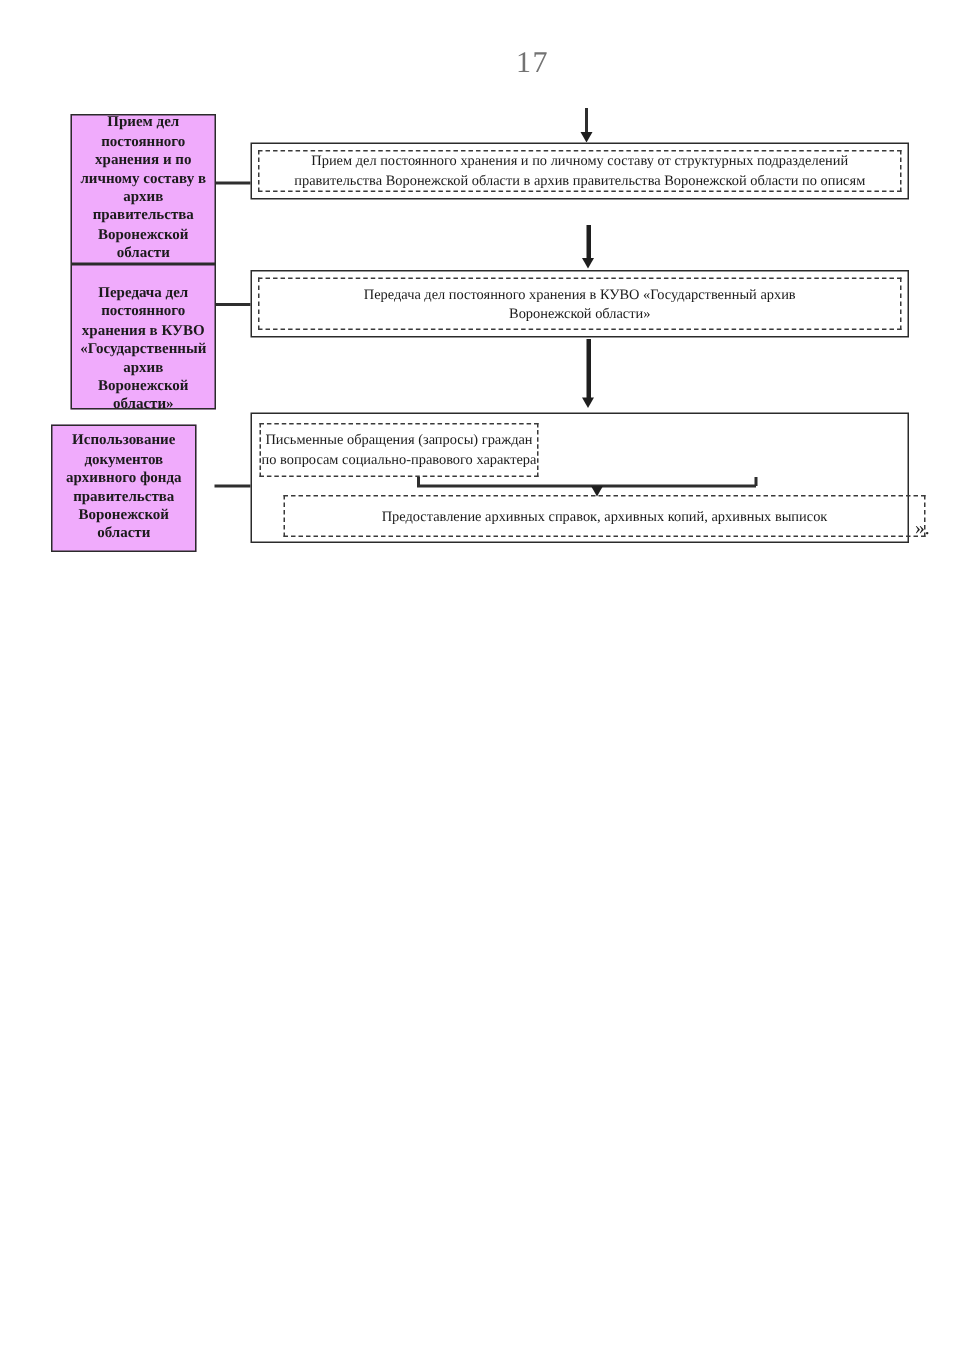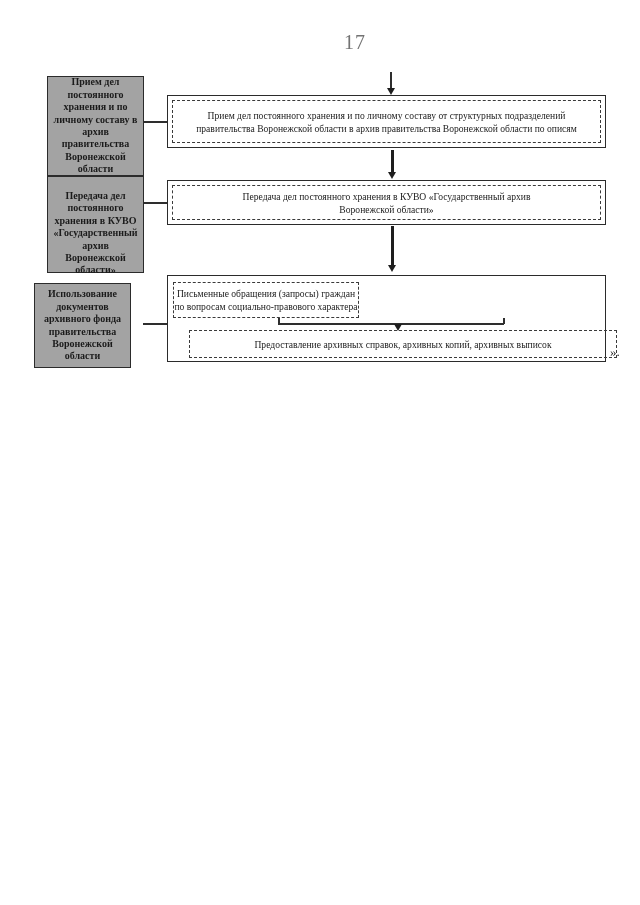--- a/index.html
+++ b/index.html
@@ -16,21 +16,21 @@
     font-size:20px;letter-spacing:1px;color:#737373;
   }
   
   .lbox{
     position:absolute;
     border:1.6px solid #2b2b2b;
     display:flex;align-items:center;justify-content:center;
     text-align:center;
     font-weight:bold;font-size:10px;line-height:12.4px;
     padding:13px 3px;box-sizing:border-box;
-    background:#a3a3a3;
+    background:#f0abfc;
   }
   .lbox.top-align{align-items:flex-start;padding-top:13px;}
   
   .rbox{
     position:absolute;
     border:1.8px solid #2b2b2b;
     box-sizing:border-box;background:#fff;
   }
   .rbox-inner{
     position:absolute;left:4px;right:4px;top:4px;bottom:4px;
@@ -80,21 +80,21 @@
     <span>Использование документов архивного фонда правительства Воронежской области</span>
   </div>
 
   <div class="hline" style="left:144px;top:121px;width:24px;"></div>
   <div class="hline" style="left:144px;top:202px;width:24px;"></div>
   <div class="hline" style="left:143px;top:323px;width:25px;"></div>
 
   <div class="vline" style="left:390px;top:72px;height:17px;"></div>
   <div class="ahead" style="left:387px;top:88px;"></div>
 
-  <div class="rbox" style="left:167px;top:95px;width:439px;height:53px;">
+  <div class="rbox" style="left:167px;top:95px;width:439px;height:38px;">
     <div class="rbox-inner">
       <span class="rtext" style="max-width:404px;">Прием дел постоянного хранения и по личному составу от структурных подразделений правительства Воронежской области в архив правительства Воронежской области по описям</span>
     </div>
   </div>
 
   <div class="vline bold" style="left:391px;top:150px;height:23px;"></div>
   <div class="ahead" style="left:388px;top:172px;"></div>
 
   <div class="rbox" style="left:167px;top:180px;width:439px;height:45px;">
     <div class="rbox-inner">

